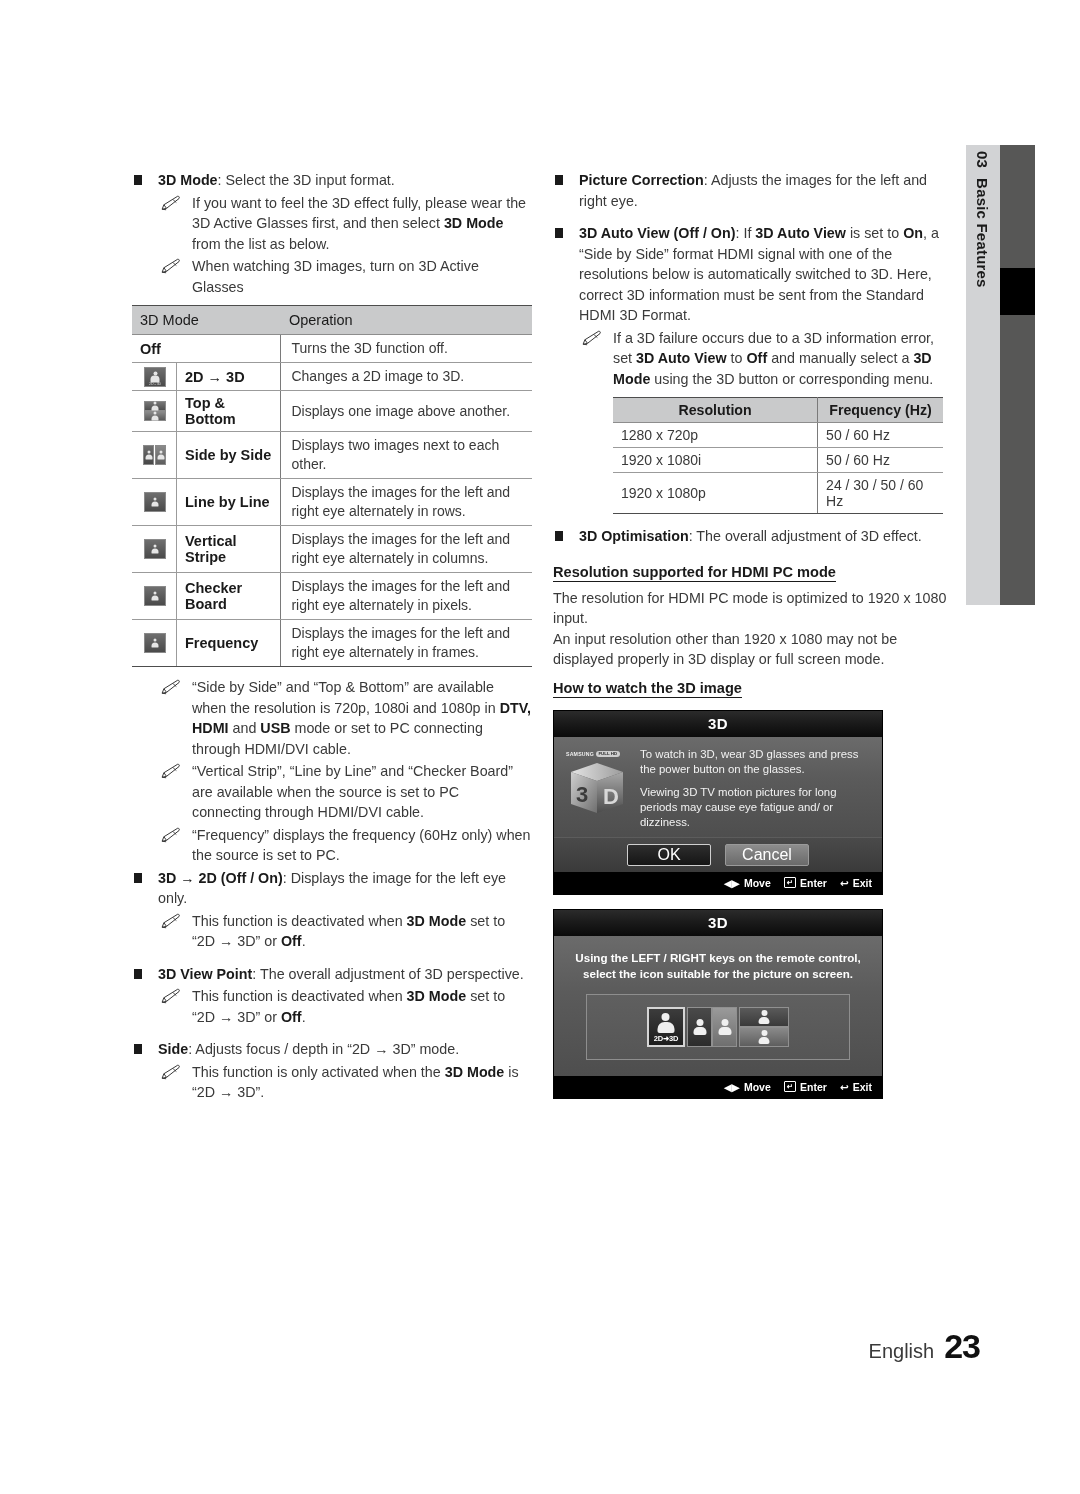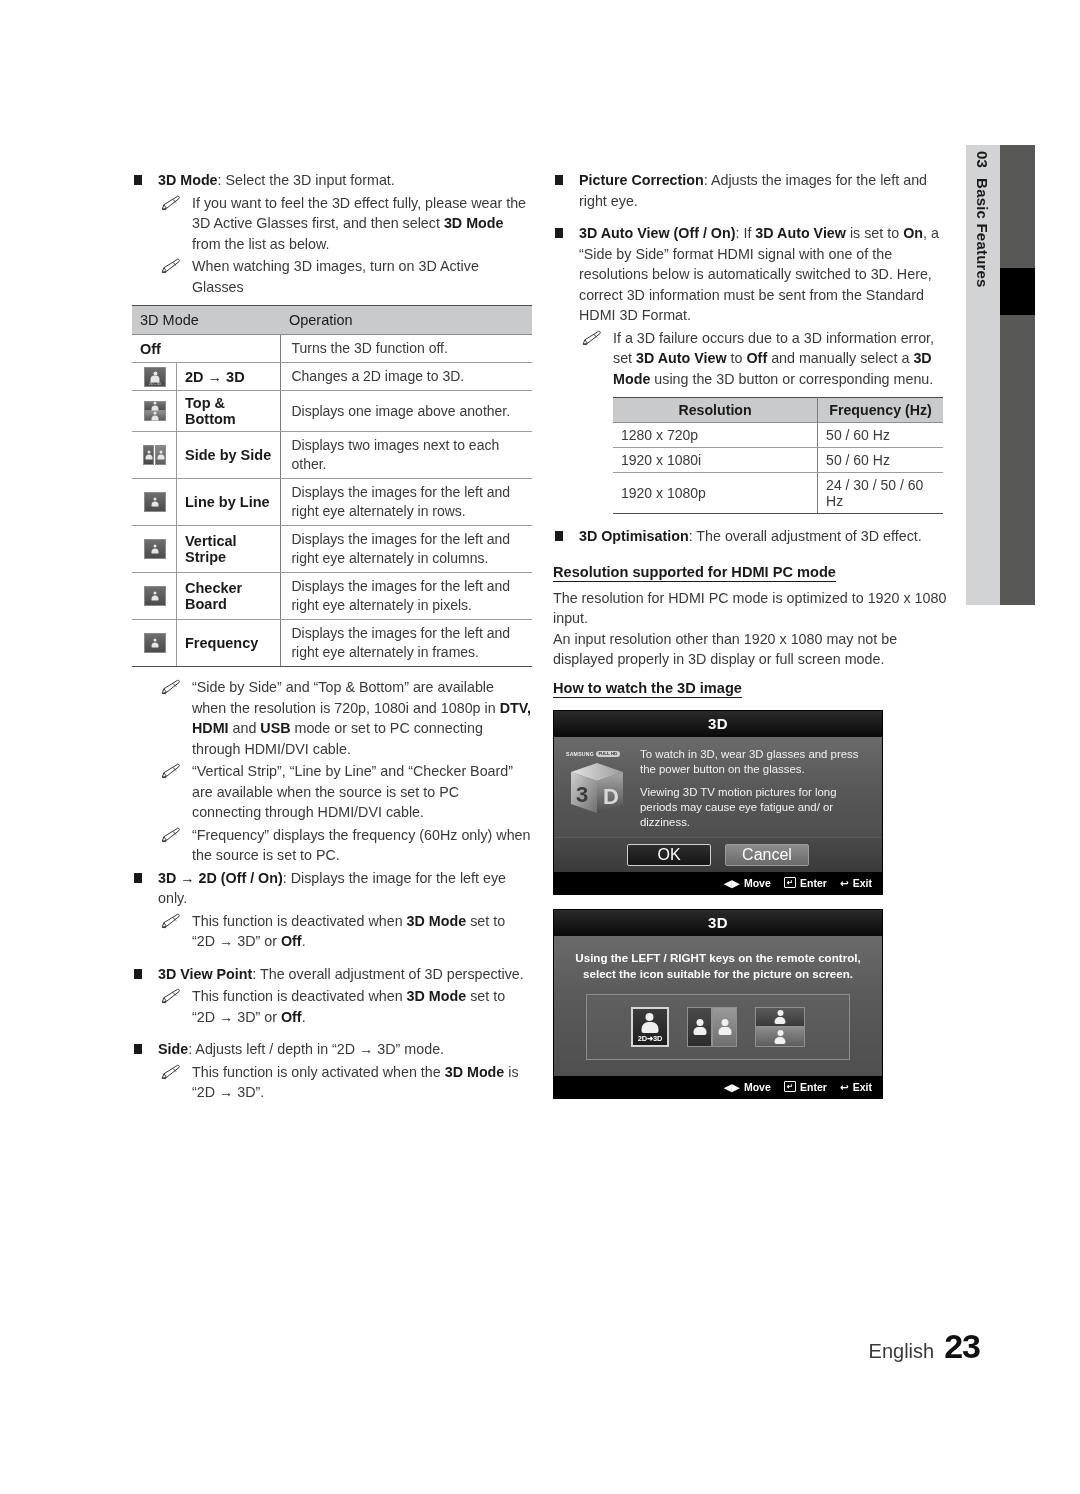--- a/index.html
+++ b/index.html
@@ -357,21 +357,21 @@
     text-align: center;
     margin-bottom: 12px;
   }
   .icon-panel {
     border: 1px solid #8e8e8e;
     height: 64px;
     margin: 0 16px;
     display: flex;
     align-items: center;
     justify-content: center;
-    gap: 18px;
+    gap: 2px;
     background: rgba(255,255,255,0.03);
   }
   .bigico { position: relative; }
   .bigico .frame {
     width: 38px; height: 40px;
     border: 2px solid #d5d5d5;
     background: linear-gradient(#3c3c3c, #1d1d1d);
     position: relative;
     box-sizing: border-box;
   }
@@ -595,21 +595,21 @@
           <path d="M2 16 L6.5 16.6" stroke="#333" stroke-width="1.1" fill="none"></path>
           <path d="M14.5 5.5 L18 8.5" stroke="#333" stroke-width="1" fill="none"></path>
         </svg>
         <span class="rich"><span>This function is deactivated when </span><b>3D Mode</b><span> set to “2D → 3D” or </span><b>Off</b><span>.</span></span>
       </div>
     </div>
 
     <div class="blk" style="margin-top:12px">
       <div class="bullet-row">
         <span class="sq"></span>
-        <b>Side</b><span>: Adjusts left / depth in “2D → 3D” mode.</span>
+        <b>Side</b><span>: Adjusts focus / depth in “2D → 3D” mode.</span>
       </div>
       <div class="note-row">
         <svg class="pencil" viewBox="0 0 24 18">
           <path d="M2 16 L7 15 L21 4 C22 3 21 1 19.5 1.4 L4 11 Z" fill="none" stroke="#333" stroke-width="1.1"></path>
           <path d="M4 11 L7 15" stroke="#333" stroke-width="1.1" fill="none"></path>
           <path d="M2 16 L6.5 16.6" stroke="#333" stroke-width="1.1" fill="none"></path>
           <path d="M14.5 5.5 L18 8.5" stroke="#333" stroke-width="1" fill="none"></path>
         </svg>
         <span class="rich"><span>This function is only activated when the </span><b>3D Mode</b><span> is “2D → 3D”.</span></span>
       </div>

